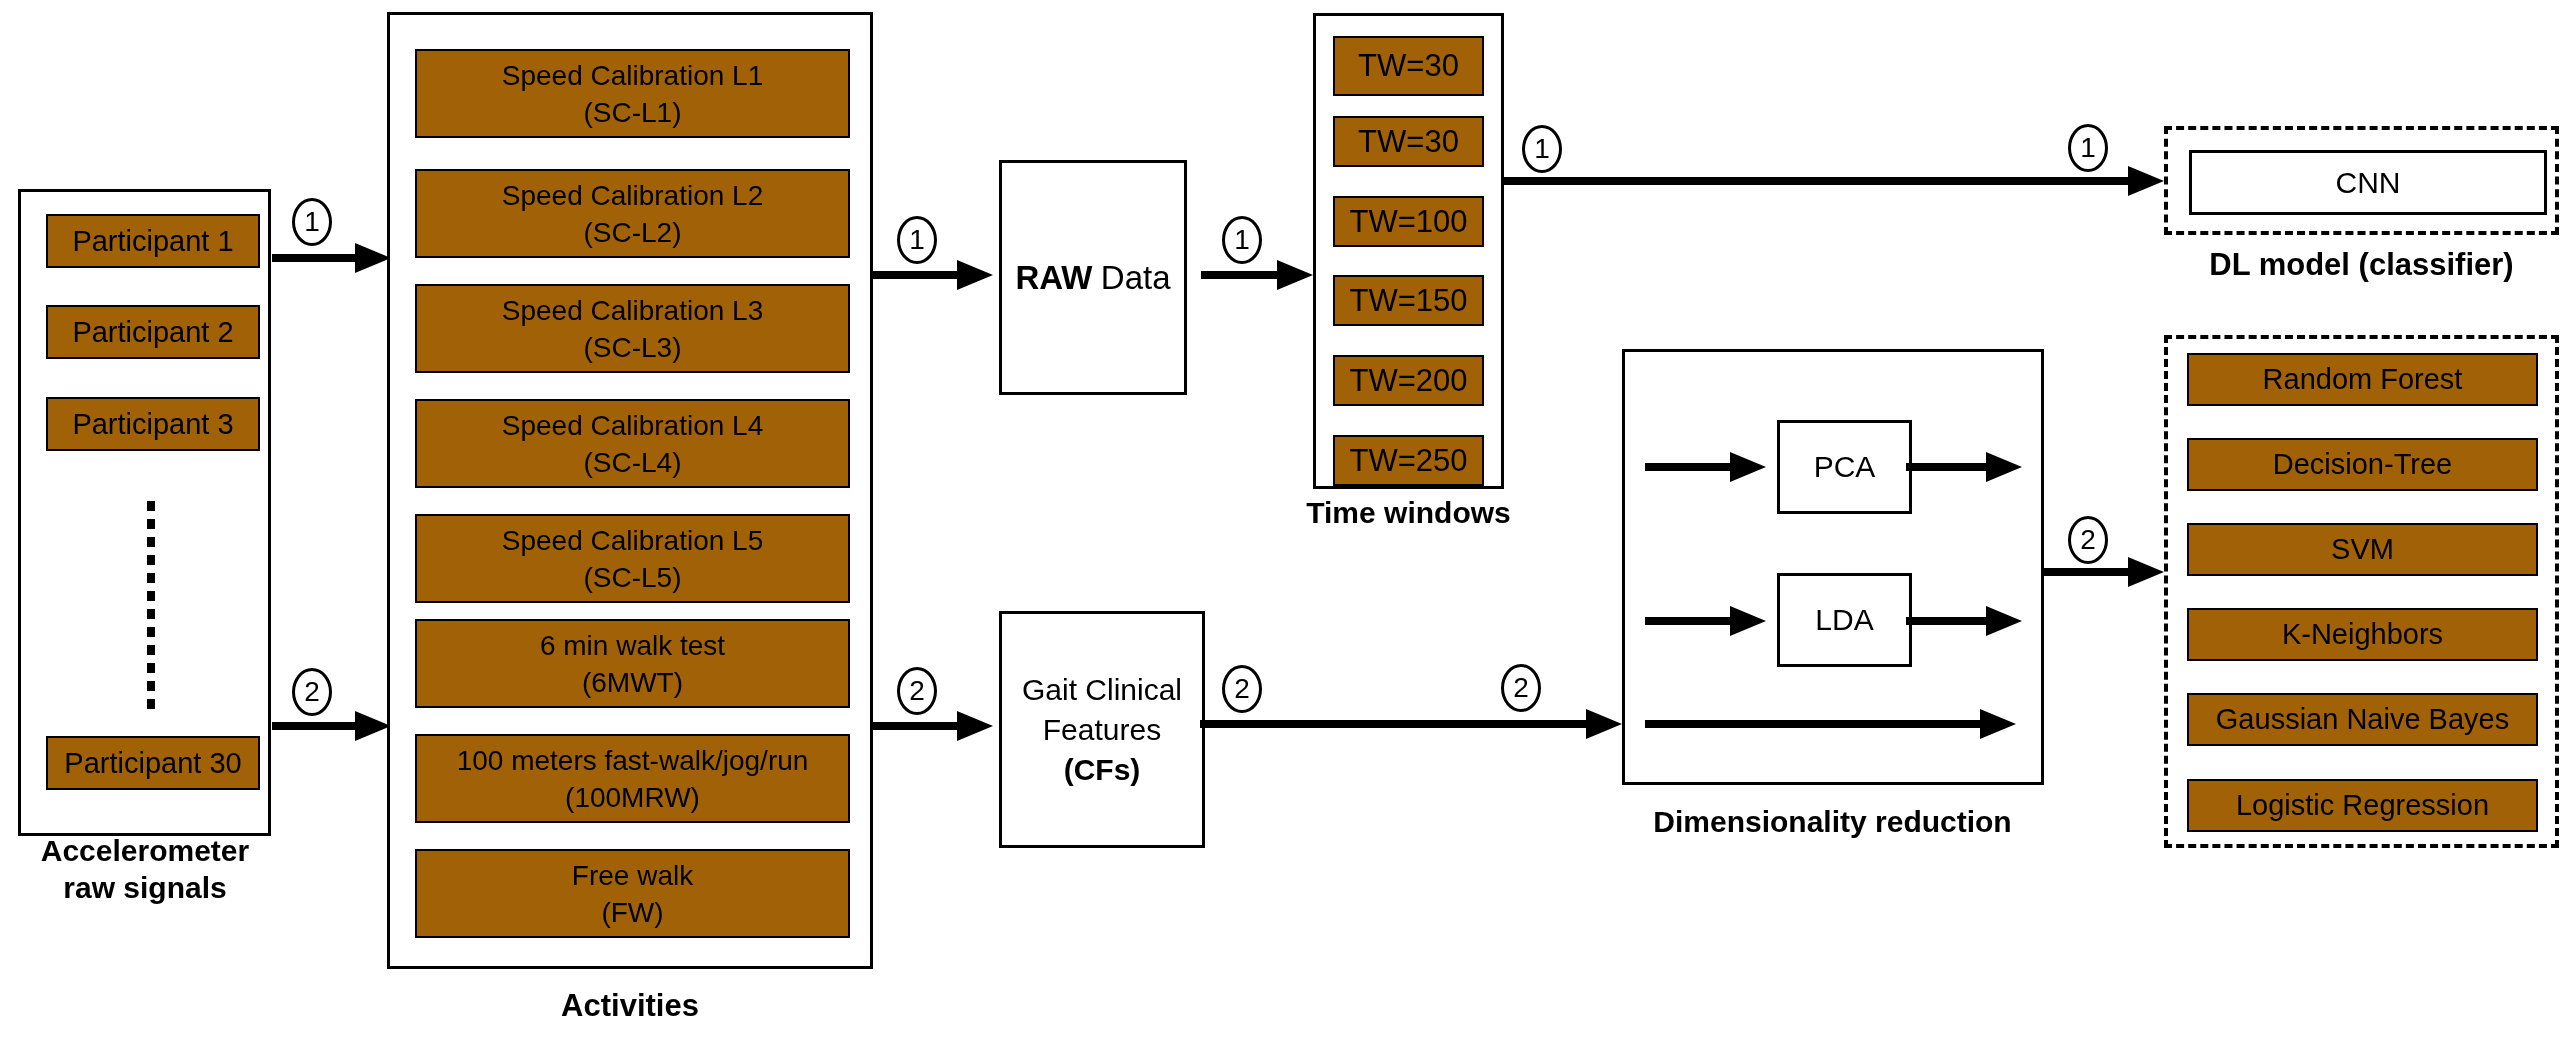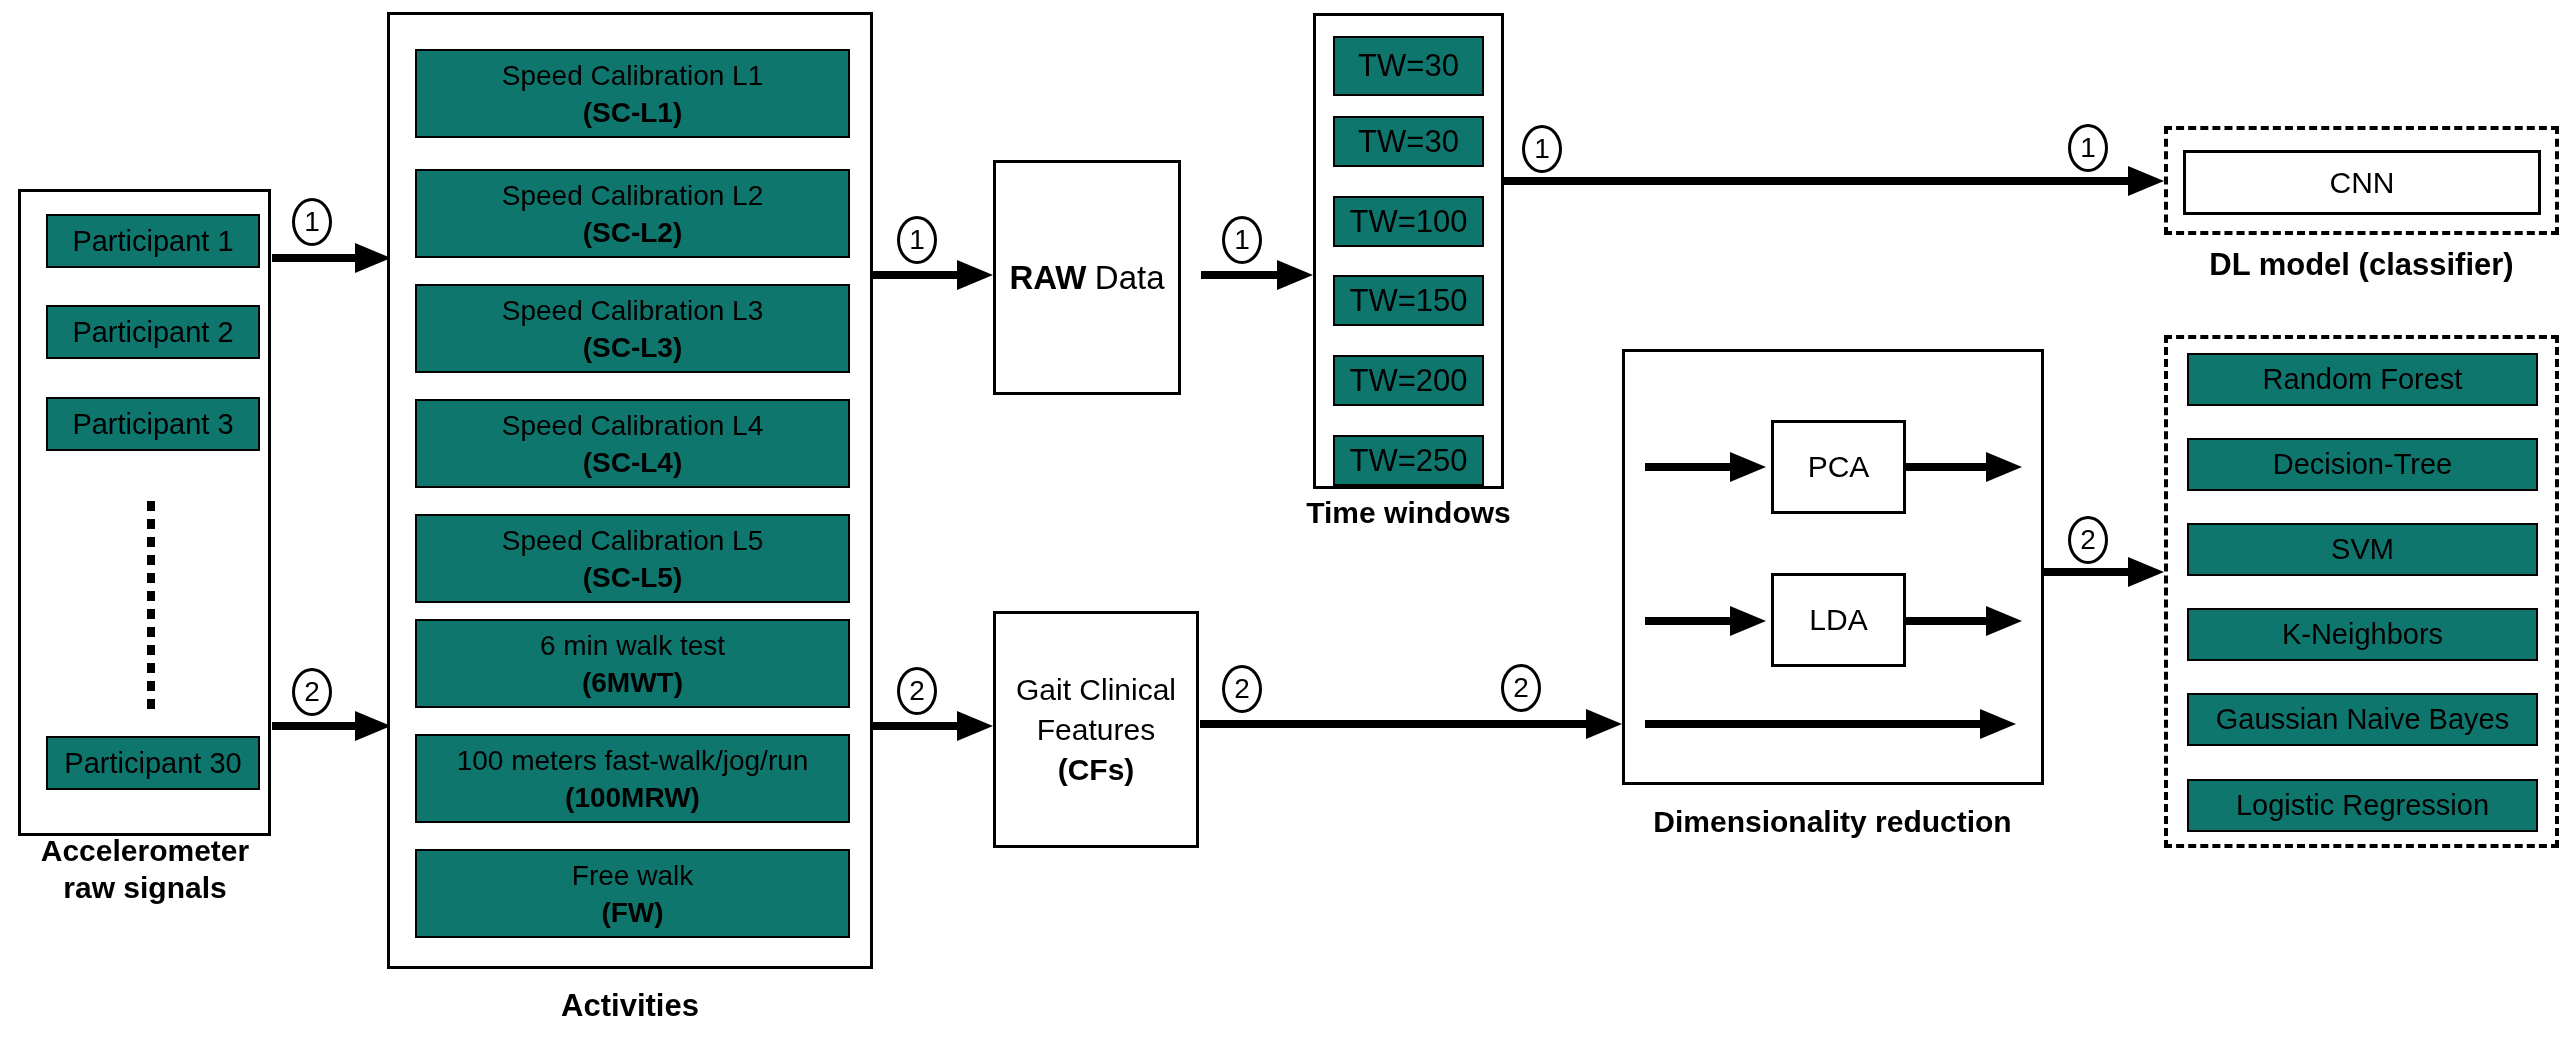--- a/index.html
+++ b/index.html
@@ -7,24 +7,24 @@
     position:relative;
     width:2576px;height:1038px;
     background:#ffffff;
     font-family:"Liberation Sans", sans-serif;
     color:#000;
     overflow:hidden;
   }
   *{box-sizing:border-box;}
   .panel{position:absolute;border:3.6px solid #000;background:#fff;}
   .panel-dashed{position:absolute;border:4.2px dashed #000;background:#fff;}
-  .node{position:absolute;border:3px solid #000;background:#fff;display:flex;flex-direction:column;align-items:center;justify-content:center;text-align:center;}
-  .row-box{position:absolute;border:2.4px solid #000;background:#0f766e;display:flex;flex-direction:column;align-items:center;justify-content:center;text-align:center;}
+  .node{position:absolute;border:3px solid #000;background:#fff;display:flex;flex-direction:column;align-items:center;justify-content:center;text-align:center;margin-left:6px;}
+  .row-box{position:absolute;border:2.4px solid #000;background:#a16207;display:flex;flex-direction:column;align-items:center;justify-content:center;text-align:center;}
   .line1{font-size:28px;line-height:37px;}
-  .line2{font-size:28px;line-height:37px;font-weight:bold;}
+  .line2{font-size:28px;line-height:37px;font-weight:normal;}
   .plabel{font-size:29px;}
   .twlabel{font-size:31px;}
   .mllabel{font-size:29px;}
   .caption{position:absolute;font-weight:bold;text-align:center;font-size:30px;line-height:37px;}
   .caption-lg{font-size:31px;}
   .arrow{position:absolute;display:flex;align-items:center;}
   .arrow .shaft{flex:1;height:7.2px;background:#000;}
   .arrow .head{width:0;height:0;border-top:15px solid transparent;border-bottom:15px solid transparent;border-left:36px solid #000;}
   .badge{
     position:absolute;width:40px;height:48px;

